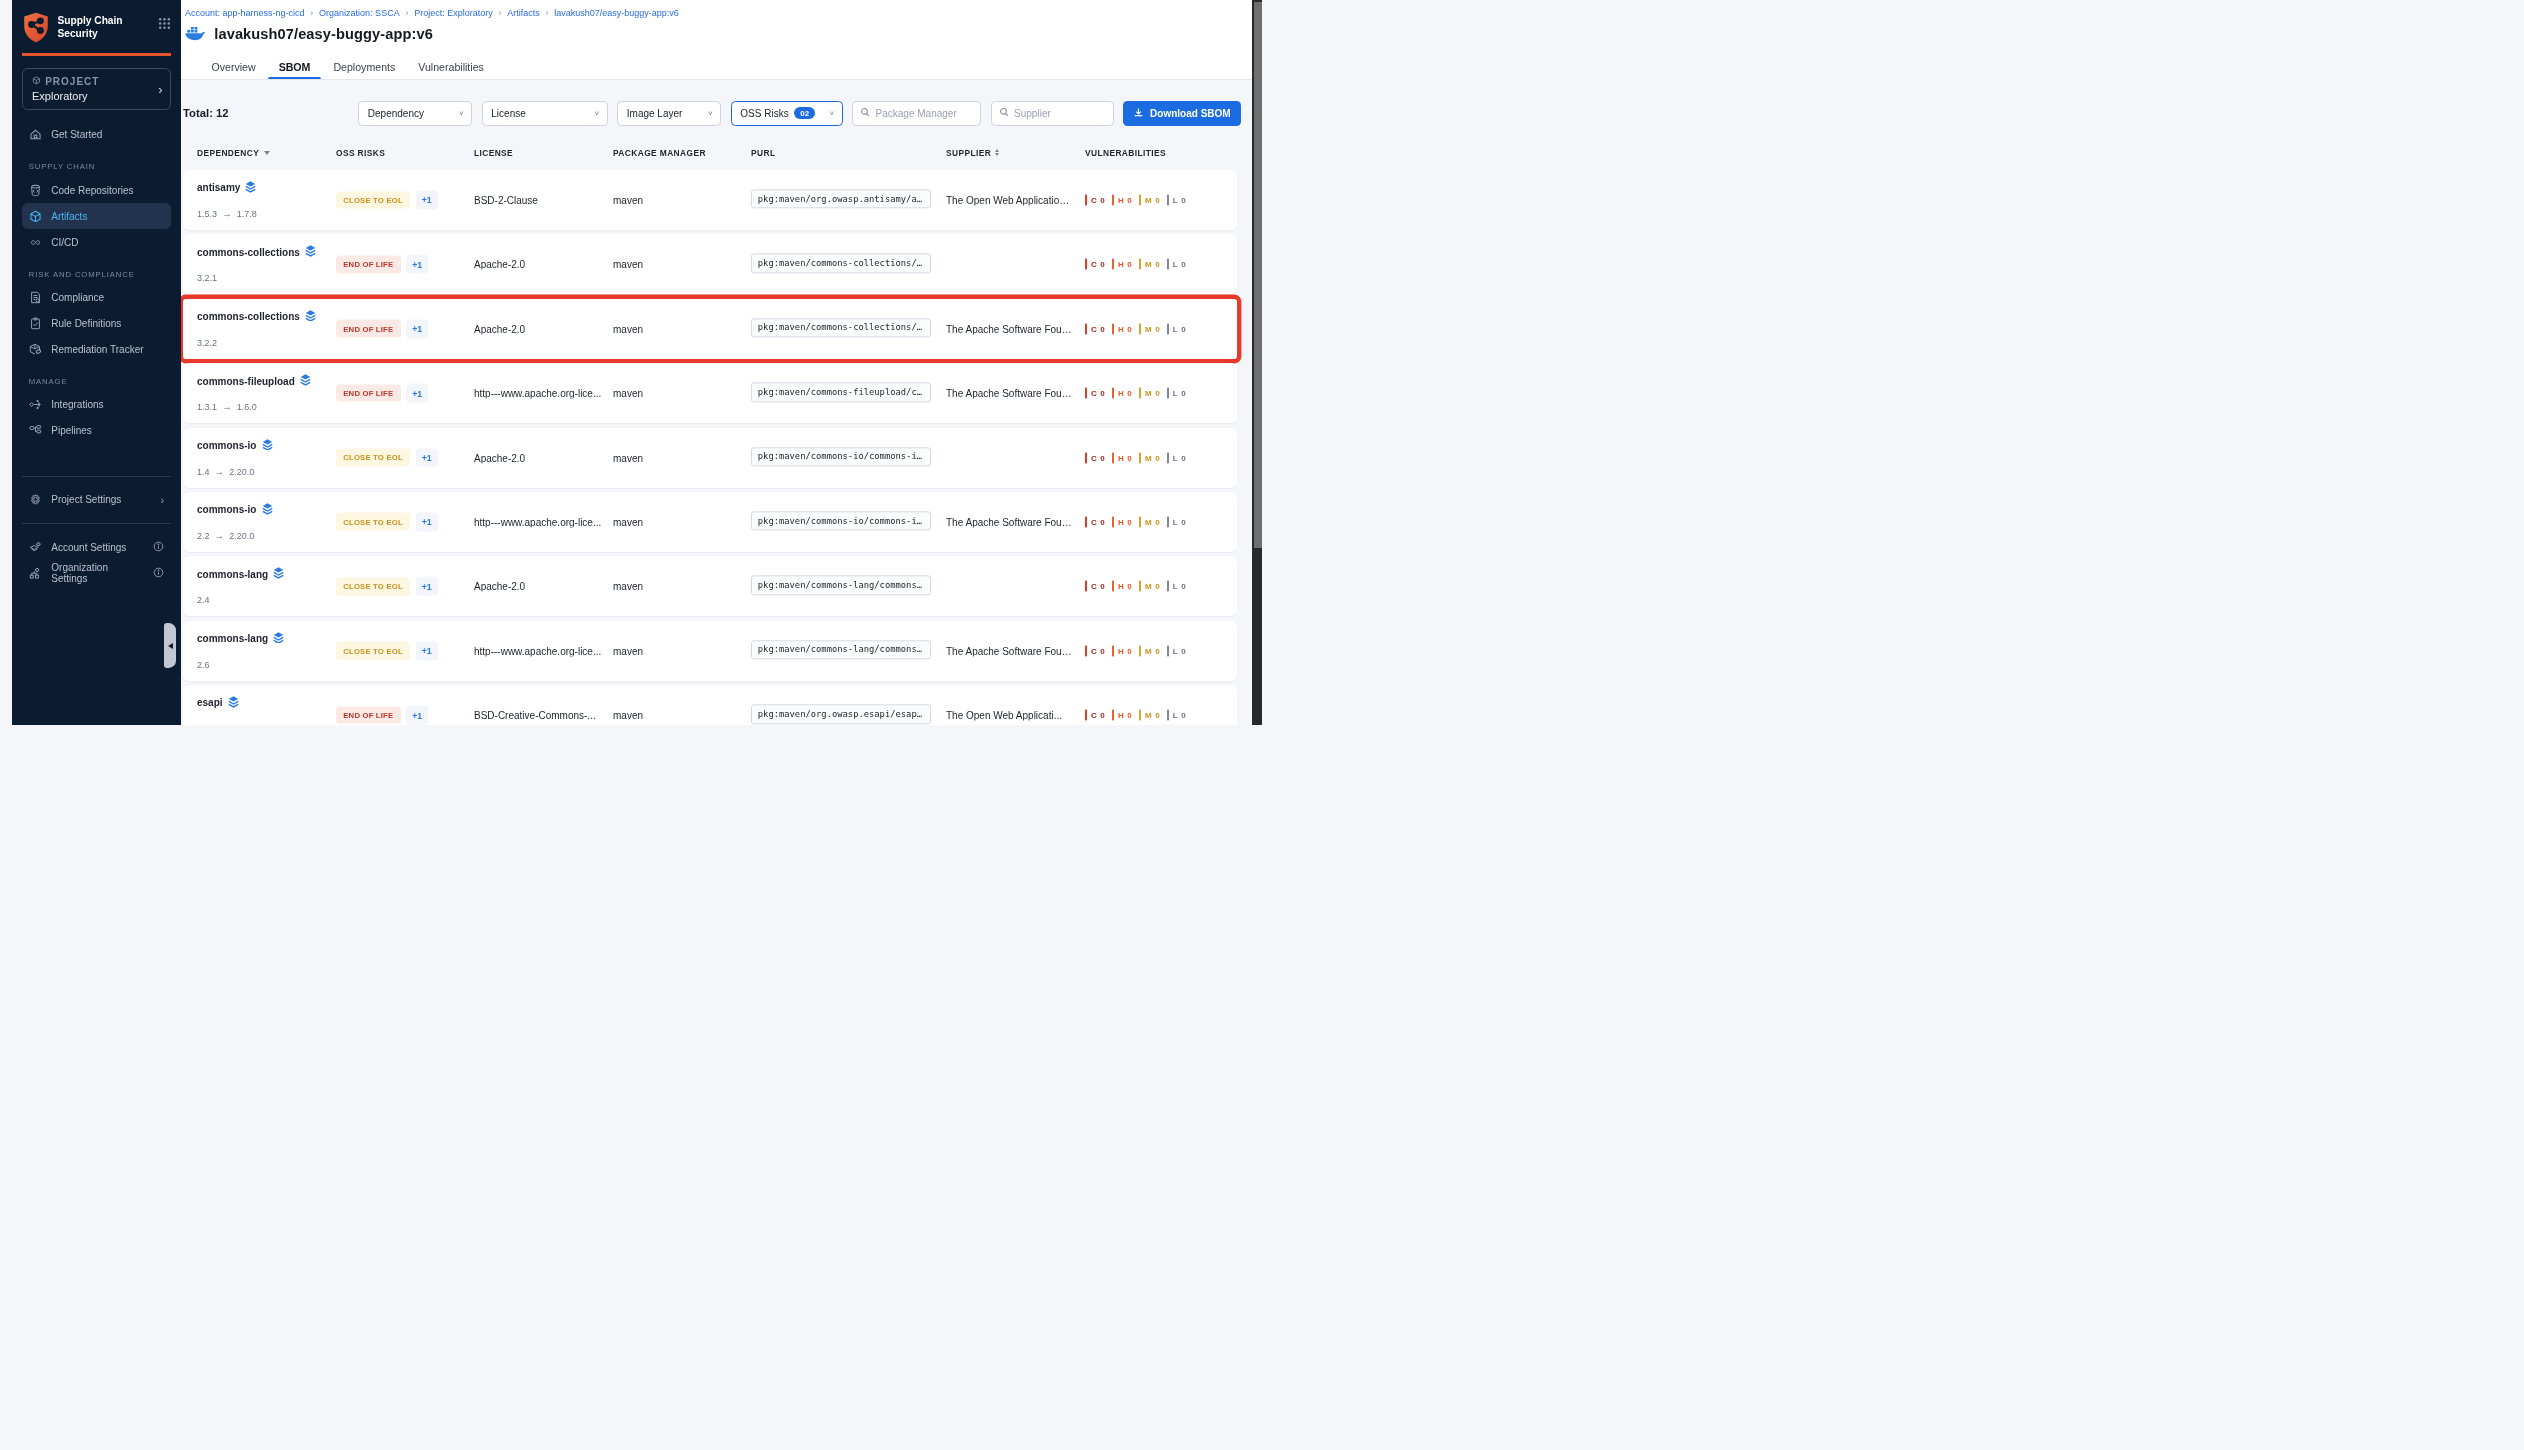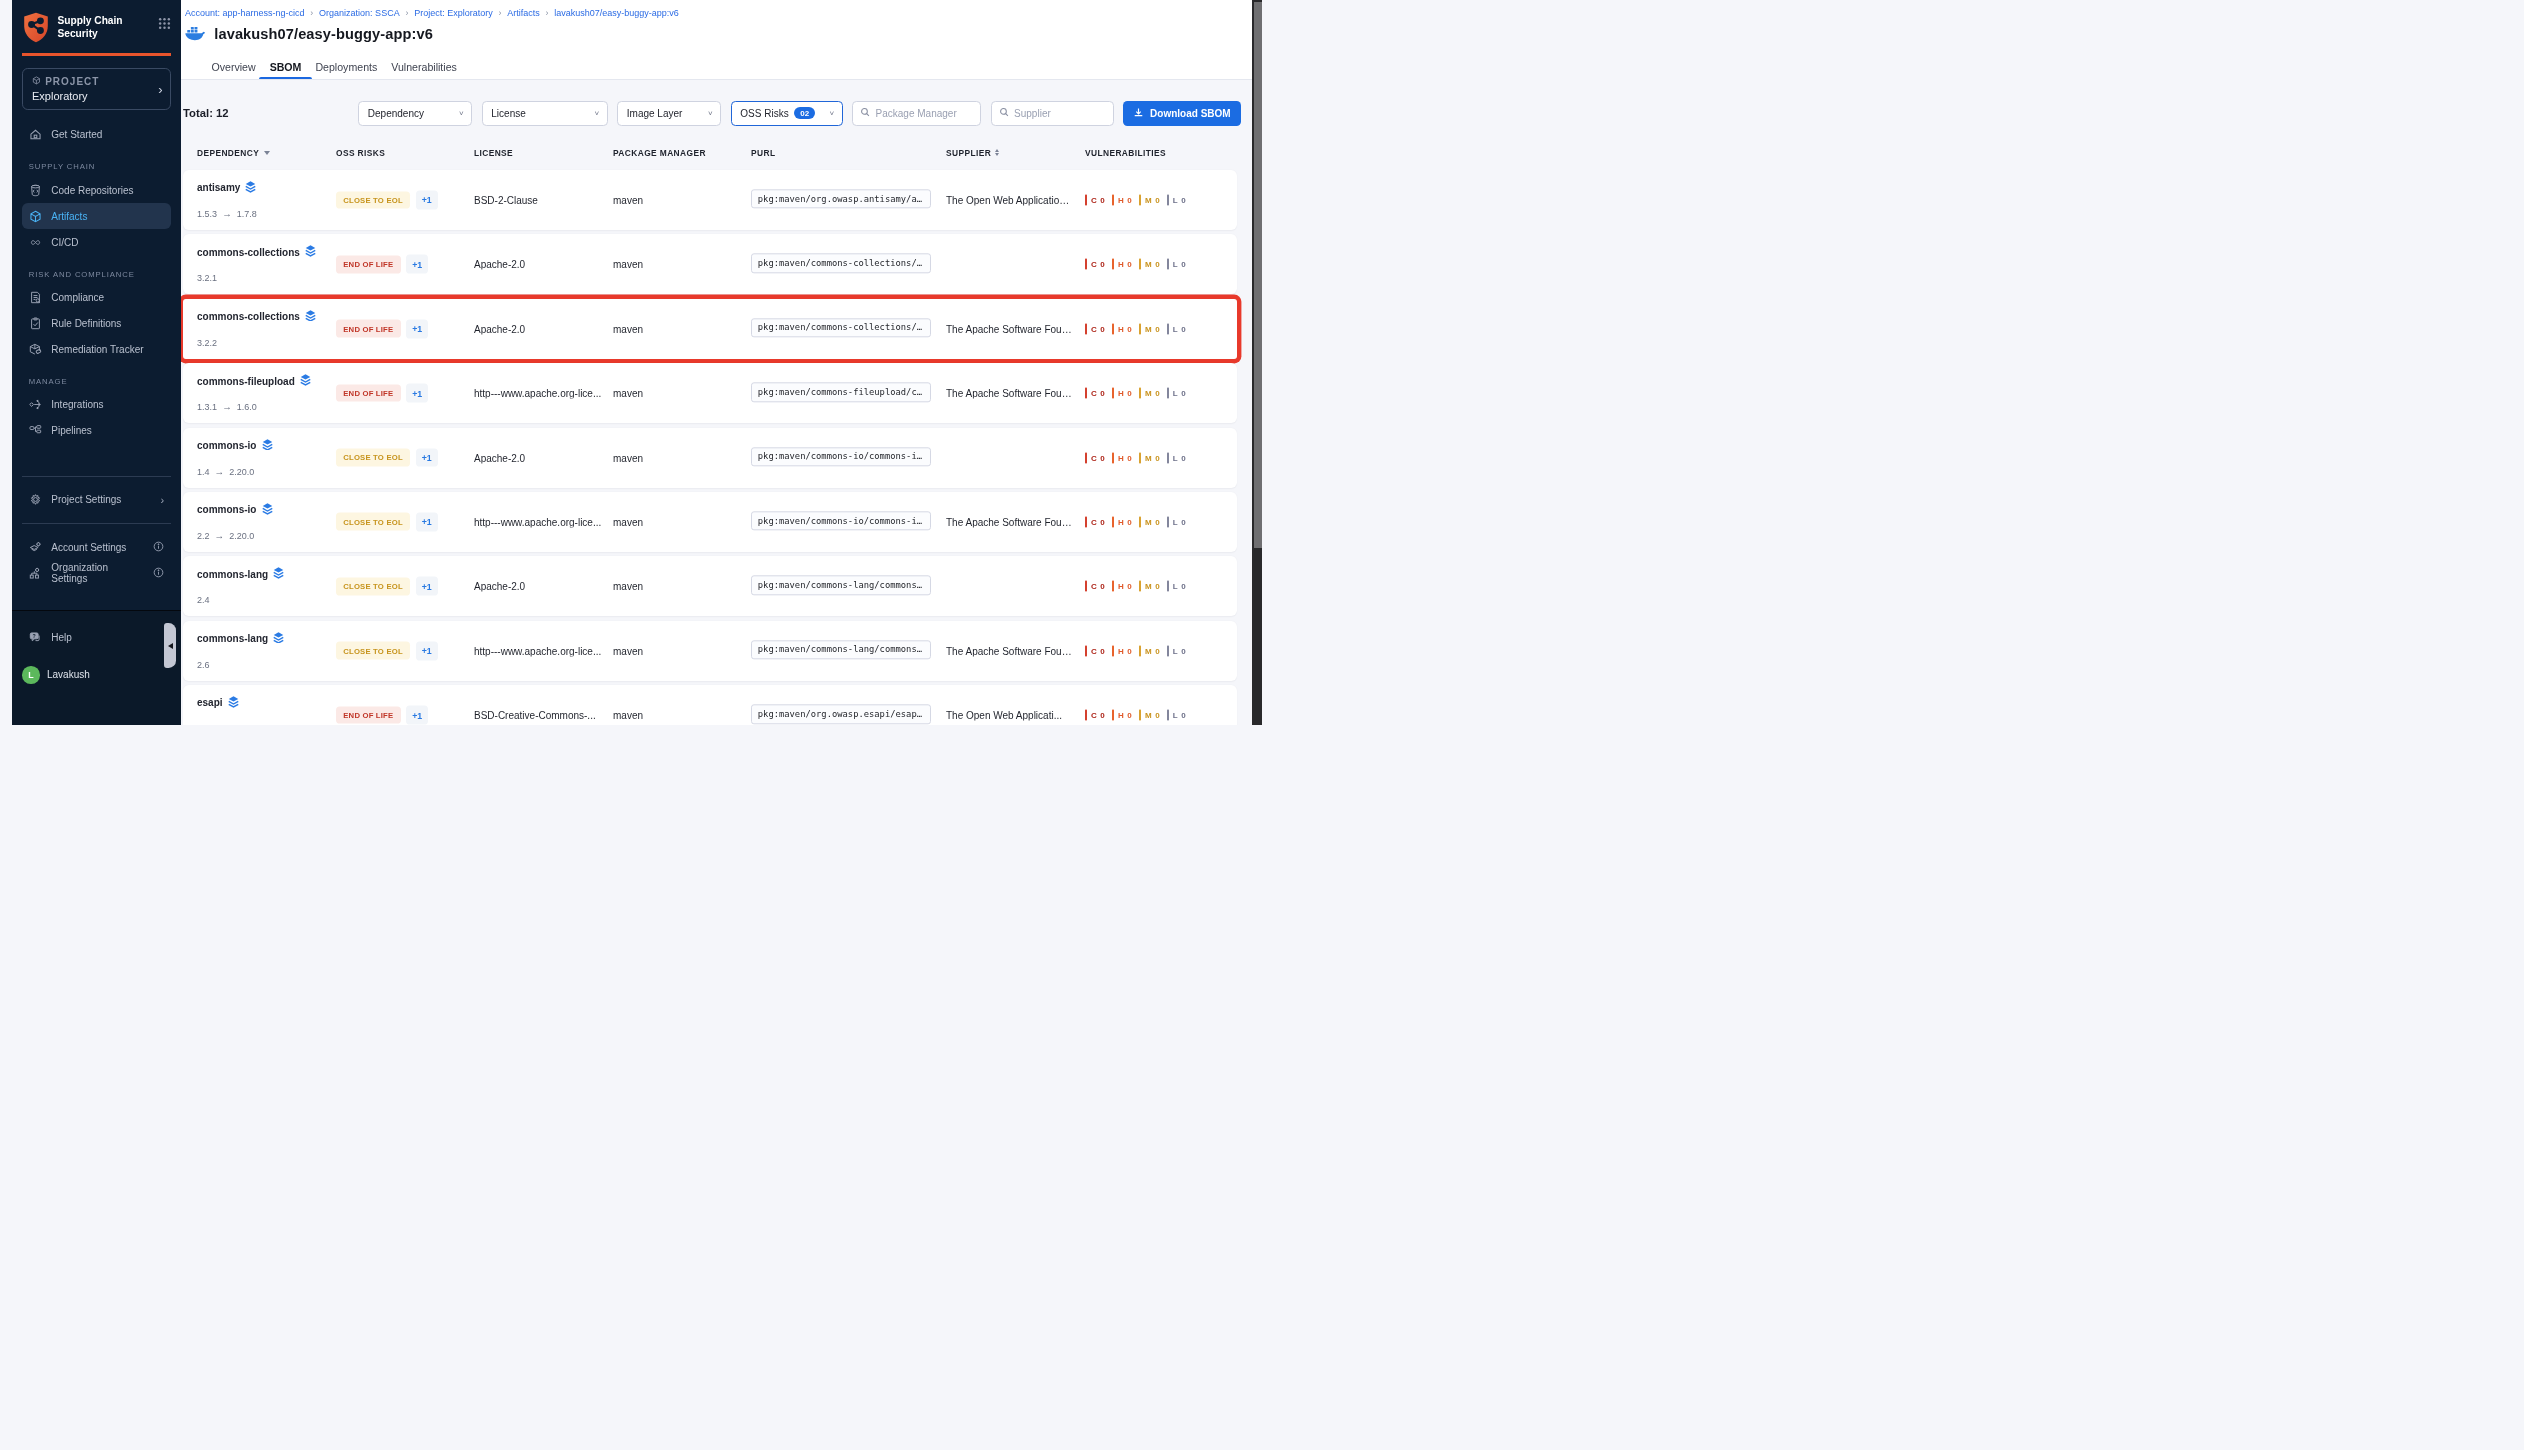--- a/index.html
+++ b/index.html
@@ -33,21 +33,21 @@
   .collapse-handle .tri { width:0; height:0; border-top:3.7px solid transparent; border-bottom:3.7px solid transparent; border-right:5.1px solid #14161c; }
 
   
   .main { position:absolute; left:169px; top:0; right:0; height:725px; }
   .topbar { background:#fff; height:80px; border-bottom:0.7px solid #e4e7ef; padding-left:16px; position:relative; }
   .breadcrumb { padding-top:8px; font-size:9px; display:flex; align-items:center; }
   .breadcrumb a { color:#2b6be4; text-decoration:none; cursor:pointer; }
   .bc-sep { color:#8a93a6; margin:0 5.8px; font-size:8.8px; }
   .title-row { display:flex; align-items:center; gap:8.8px; margin-top:6.6px; }
   .page-title { font-size:14.6px; font-weight:700; color:#15181f; letter-spacing:0.1px; }
-  .tabs { display:flex; gap:11px; padding-left:25px; position:absolute; bottom:0; height:25px; align-items:center; }
+  .tabs { display:flex; gap:20px; padding-left:25px; position:absolute; bottom:0; height:25px; align-items:center; }
   .tab { font-size:10.6px; color:#3f4350; cursor:pointer; position:relative; height:100%; display:flex; align-items:center; padding:0 1.5px; }
   .tab.active { color:#14171e; font-weight:700; }
   .tab.active::after { content:""; position:absolute; left:-8.8px; right:-8.8px; bottom:0; height:2.2px; background:#1b68e0; border-radius:2.2px 2.2px 0 0; }
 
   
   .content { padding-left:14px; position:relative; }
   .toolbar { display:flex; align-items:center; margin-top:20.5px; height:25px; }
   .total { font-size:11.3px; font-weight:700; color:#1b1e28; width:175px; }
   .ctrl { height:25px; border:0.7px solid #cfd3e0; border-radius:4.4px; background:#fff; display:flex; align-items:center; padding:0 7.3px 0 8.8px; margin-right:9.5px; font-size:10px; color:#23252e; cursor:pointer; }
   .ctrl .chev { margin-left:auto; color:#707689; font-size:8px; padding-left:5.8px; }
@@ -296,36 +296,20 @@
       <span class="nav-right">
         <svg width="11" height="11" viewBox="0 0 16 16" fill="none" stroke="#9aa3b5" stroke-width="1.3">
           <circle cx="8" cy="8" r="6.3"></circle>
             <path d="M8 7 V11.3"></path>
             <circle cx="8" cy="4.8" r="0.7" fill="#9aa3b5"></circle>
         </svg>
       </span>
     </div>
   </div>
 
-  <div class="bottom-panel">
-    <div class="nav-item">
-      <span class="ni-icon">
-        <svg width="13" height="13" viewBox="0 0 20 20" fill="none" stroke="#99a1b3" stroke-width="1.5" style="font-size:13.5px">
-          <rect x="2" y="3" width="12" height="9" rx="2" fill="#99a1b3"></rect>
-          <text x="8" y="10.5" font-size="8" fill="#0b1929" text-anchor="middle" font-weight="bold" stroke="none">?</text>
-          <path d="M5 12 L5 15 L8 12.5 M15.5 7 V13 C15.5 14 15 14.8 13.8 14.8 H10"></path>
-        </svg>
-      </span>
-      <span>Help</span>
-    </div>
-    <div class="user-row">
-      <span class="avatar">L</span>
-      <span class="user-name">Lavakush</span>
-    </div>
-  </div>
 </div>
 <div class="collapse-handle">
     <span class="tri"></span>
   </div>
 
 <div class="main">
   <div class="topbar">
     <div class="breadcrumb">
       <a>Account: app-harness-ng-cicd</a>
         <span class="bc-sep">›</span>

